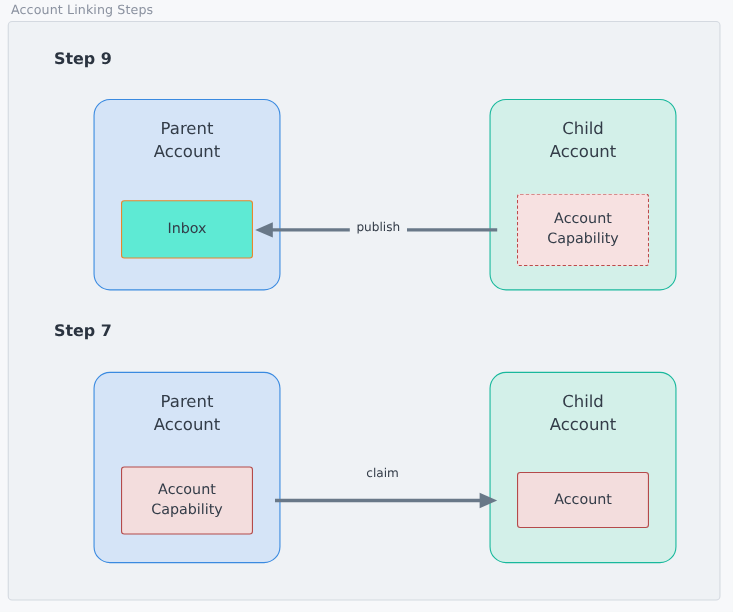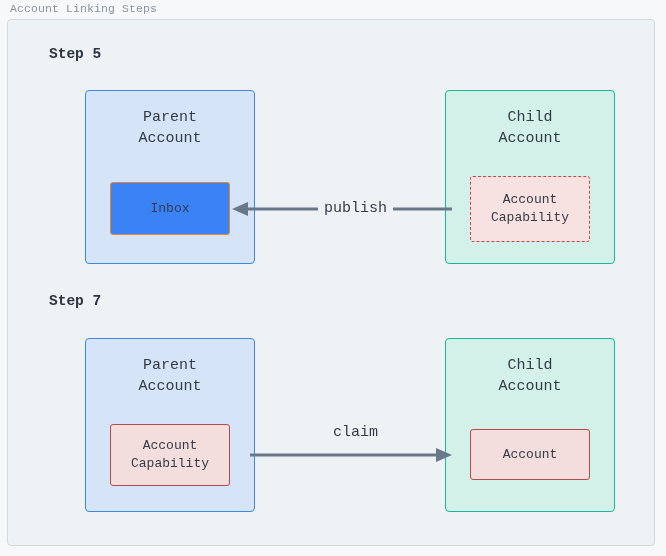--- a/index.html
+++ b/index.html
@@ -11,21 +11,20 @@
     width: 666px;
     height: 556px;
     font-family: "DejaVu Sans", "Liberation Sans", sans-serif;
     overflow: hidden;
   }
 
   #root {
     position: relative;
     width: 587px;
     height: 556px;
-    font-family: Liberation Mono, monospace;
   }
 
   
   .figure-caption {
     position: absolute;
     left: 10px;
     top: 2px;
     font-size: 11.5px;
     color: #8b92a0;
     letter-spacing: 0.1px;
@@ -52,21 +51,21 @@
     color: #2b3440;
     white-space: nowrap;
   }
   #step1-label { left: 49px; top: 46px; }
   #step2-label { left: 49px; top: 293px; }
 
   
   .account-box {
     position: absolute;
     box-sizing: border-box;
-    border-radius: 4px;
+    border-radius: 15px;
   }
   .account-box .account-title {
     position: absolute;
     left: 0;
     right: 0;
     text-align: center;
     font-size: 15px;
     line-height: 1.42;
     color: #333c48;
     white-space: pre-line;
@@ -97,21 +96,21 @@
     display: flex;
     align-items: center;
     justify-content: center;
     text-align: center;
     font-size: 13px;
     line-height: 1.35;
     color: #333c48;
     white-space: pre-line;
   }
   .inner-inbox {
-    background: #3b82f6;
+    background: #5eead4;
     border: 1.6px solid #e8862c;
   }
   .inner-capability-dashed {
     background: #f7e1e1;
     border: 1.8px dashed #bc4a4a;
   }
   .inner-capability-solid {
     background: #f3dddd;
     border: 1.6px solid #b44a4a;
   }
@@ -136,39 +135,39 @@
   .arrow-line {
     stroke: #697888;
     stroke-width: 3;
     fill: none;
   }
   .arrow-head {
     fill: #697888;
   }
   .arrow-label {
     position: absolute;
-    font-size: 15px;
+    font-size: 11px;
     color: #333c48;
     background: #eff2f5;
     padding: 0 6px;
     white-space: nowrap;
   }
   #arrow-publish-label { left: 318px; top: 200px; }
   #arrow-claim-label   { left: 327px; top: 424px; }
 </style>
 </head>
 <body>
 
 <div id="root">
 
   <div class="figure-caption">Account Linking Steps</div>
 
   <div class="figure-frame"></div>
 
-  <div class="step-label" id="step1-label">Step 5</div>
+  <div class="step-label" id="step1-label">Step 9</div>
 
   <div class="account-box parent-box" id="parent-box-1">
     <div class="account-title">Parent
 Account</div>
   </div>
 
   <div class="inner-box inner-inbox" id="inbox-box">Inbox</div>
 
   <div class="account-box child-box" id="child-box-1">
     <div class="account-title">Child

